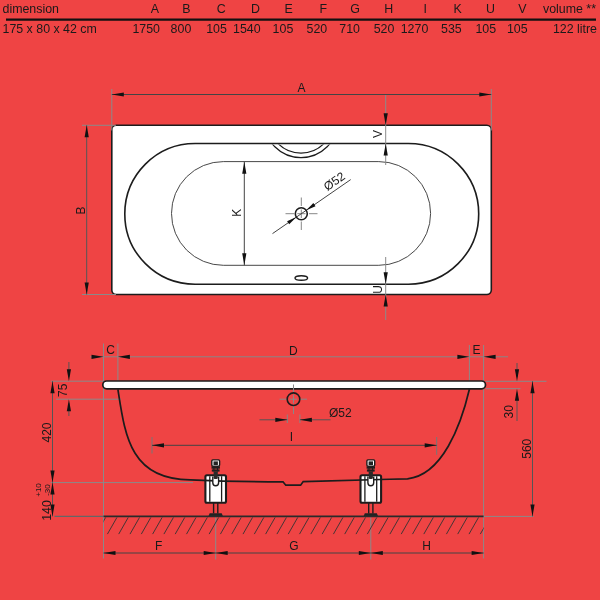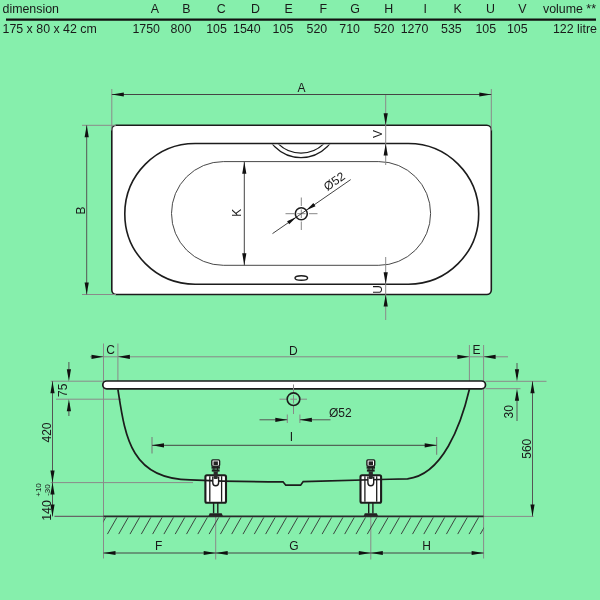--- a/index.html
+++ b/index.html
@@ -1,16 +1,16 @@
 <!DOCTYPE html>
 <html><head>
 <meta charset="utf-8">
 <style>
   html,body{margin:0;padding:0;background:#ffffff;}
-  #page{position:relative;width:600px;height:600px;background:#86efac;}
+  #page{position:relative;width:600px;height:600px;background:#ef4444;}
   svg{position:absolute;top:0;left:0;}
   text{font-family:"Liberation Sans",sans-serif;fill:#1a1a1a;}
 </style>
 </head>
 <body>
 <div id="page">
 <svg width="600" height="600" viewBox="0 0 600 600">
 
   <g font-size="12.4">
 

